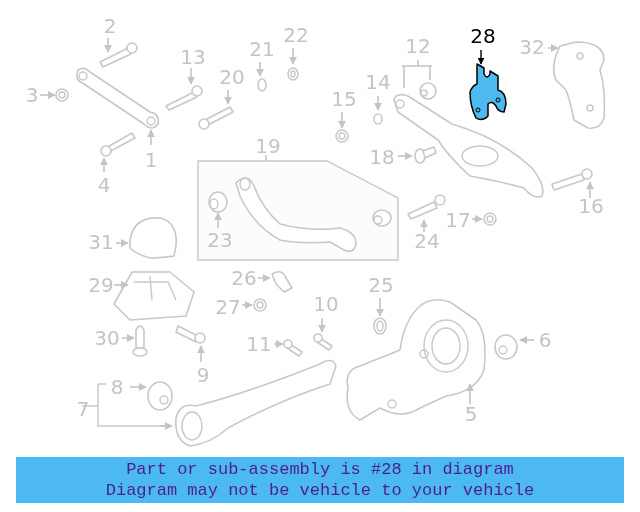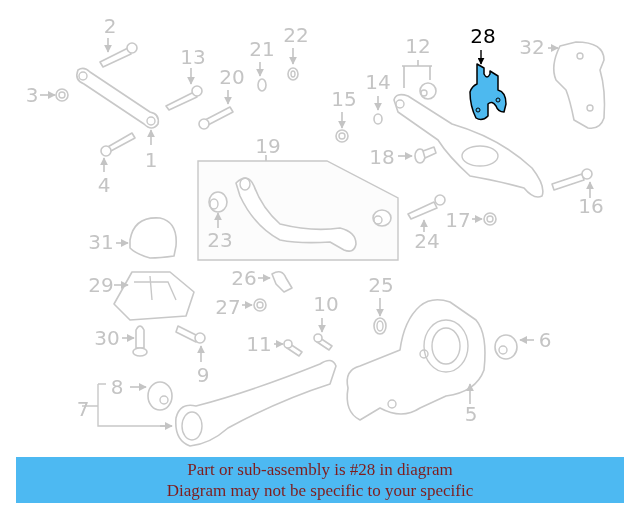--- a/index.html
+++ b/index.html
@@ -6,21 +6,21 @@
   body { width:640px; height:512px; position:relative; overflow:hidden; font-family:"DejaVu Sans", sans-serif; }
   #diagram { position:absolute; left:0; top:0; width:640px; height:512px; }
   .lbl { font-family:"DejaVu Sans", sans-serif; font-size:20px; fill:#c4c4c4; }
   .lbl-hi { fill:#000000; }
   .part { fill:#ffffff; stroke:#c8c8c8; stroke-width:1.6; stroke-linejoin:round; }
   .part2 { fill:none; stroke:#c8c8c8; stroke-width:1.4; }
   .arr { stroke:#c4c4c4; stroke-width:1.6; fill:none; }
   .arrhead { fill:#c4c4c4; }
   .hi { fill:#4db9ef; stroke:#000; stroke-width:1.5; stroke-linejoin:round; }
   #banner { position:absolute; left:16px; top:457px; width:608px; height:46px; background:#4db9f2; display:flex; flex-direction:column; align-items:center; justify-content:center; }
-  #banner span { font-family:Liberation Serif, serif; font-size:17px; color:#7f1d1d; line-height:21px; }
+  #banner span { font-family:Liberation Mono, monospace; font-size:17px; color:#4c1d95; line-height:21px; }
 </style>
 </head>
 <body>
 
 <svg id="diagram" viewBox="0 0 640 512" xmlns="http://www.w3.org/2000/svg">
   <defs>
     <marker id="ah" viewBox="0 0 10 10" refX="9" refY="5" markerWidth="5" markerHeight="5" orient="auto">
       <path d="M0,0 L10,5 L0,10 z" class="arrhead"></path>
     </marker>
     <marker id="ahb" viewBox="0 0 10 10" refX="9" refY="5" markerWidth="5" markerHeight="5" orient="auto">
@@ -254,14 +254,14 @@
     <text class="lbl lbl-hi" x="483" y="43" text-anchor="middle">28</text>
     <text class="lbl" x="101" y="292" text-anchor="middle">29</text>
     <text class="lbl" x="107" y="345" text-anchor="middle">30</text>
     <text class="lbl" x="101" y="249" text-anchor="middle">31</text>
     <text class="lbl" x="532" y="54" text-anchor="middle">32</text>
   </g>
 </svg>
 
 <div id="banner">
   <span>Part or sub-assembly is #28 in diagram</span>
-  <span>Diagram may not be specific to your specific</span>
+  <span>Diagram may not be vehicle to your vehicle</span>
 </div>
 
 </body></html>

